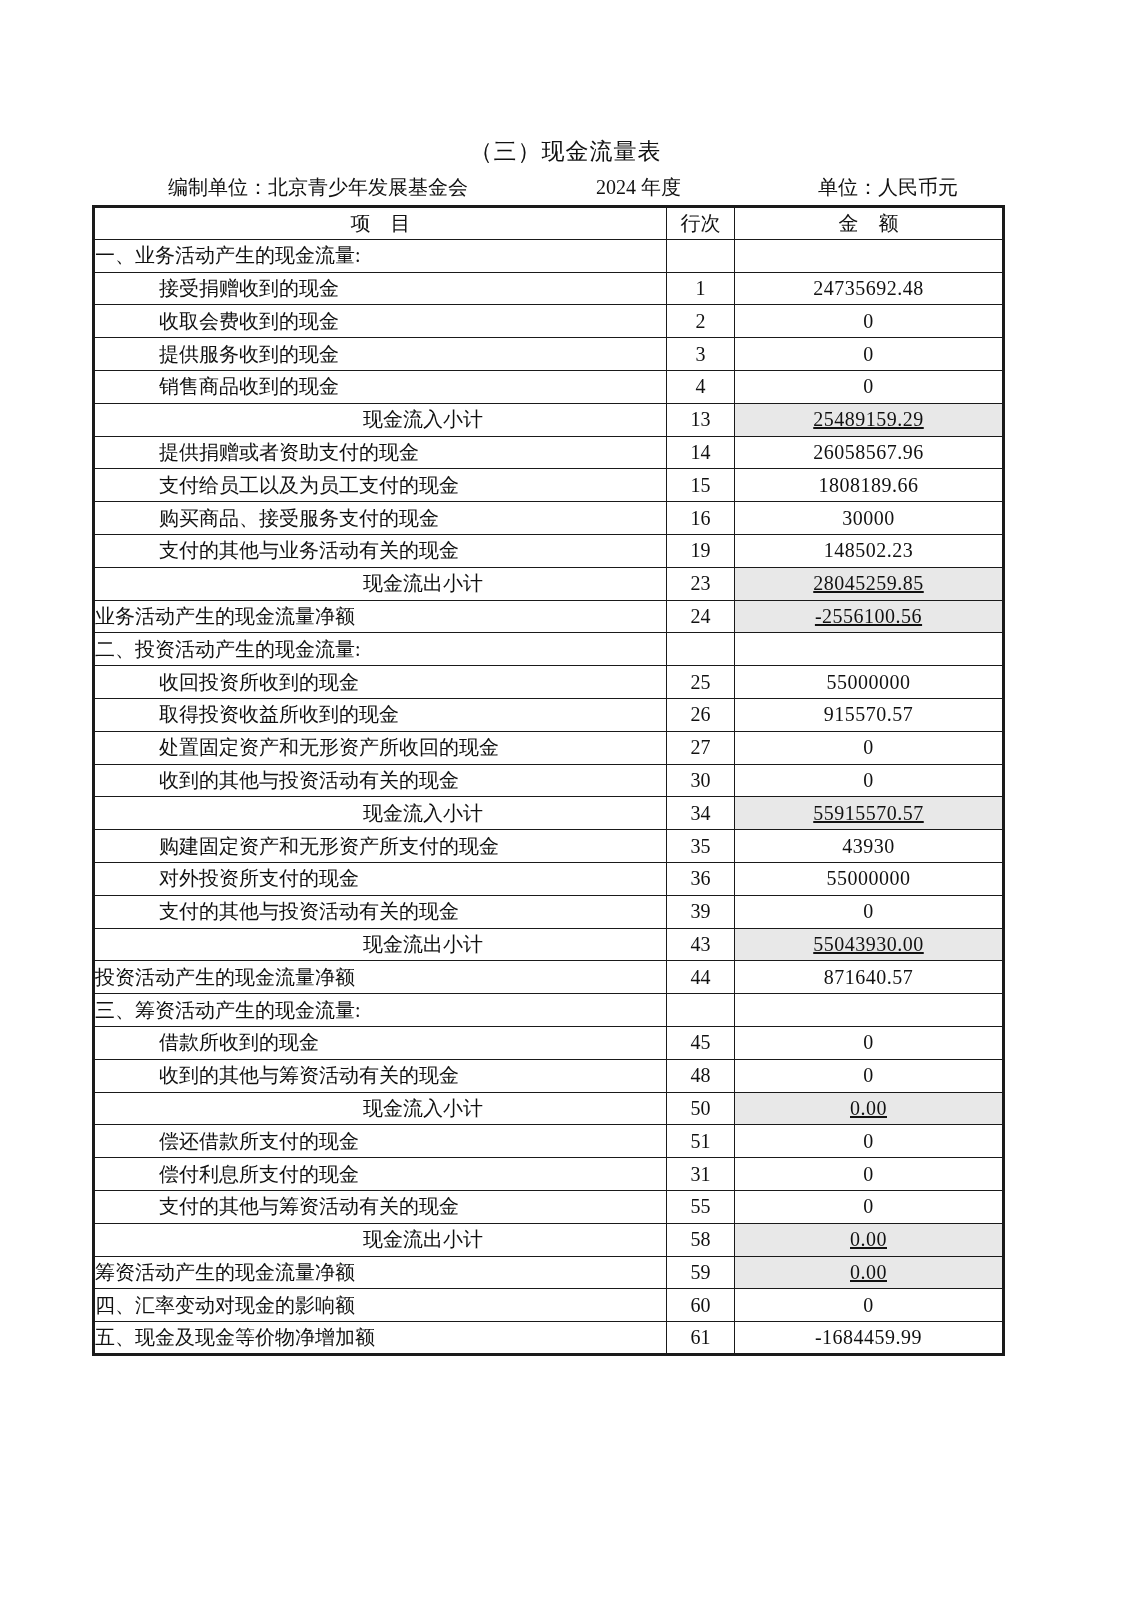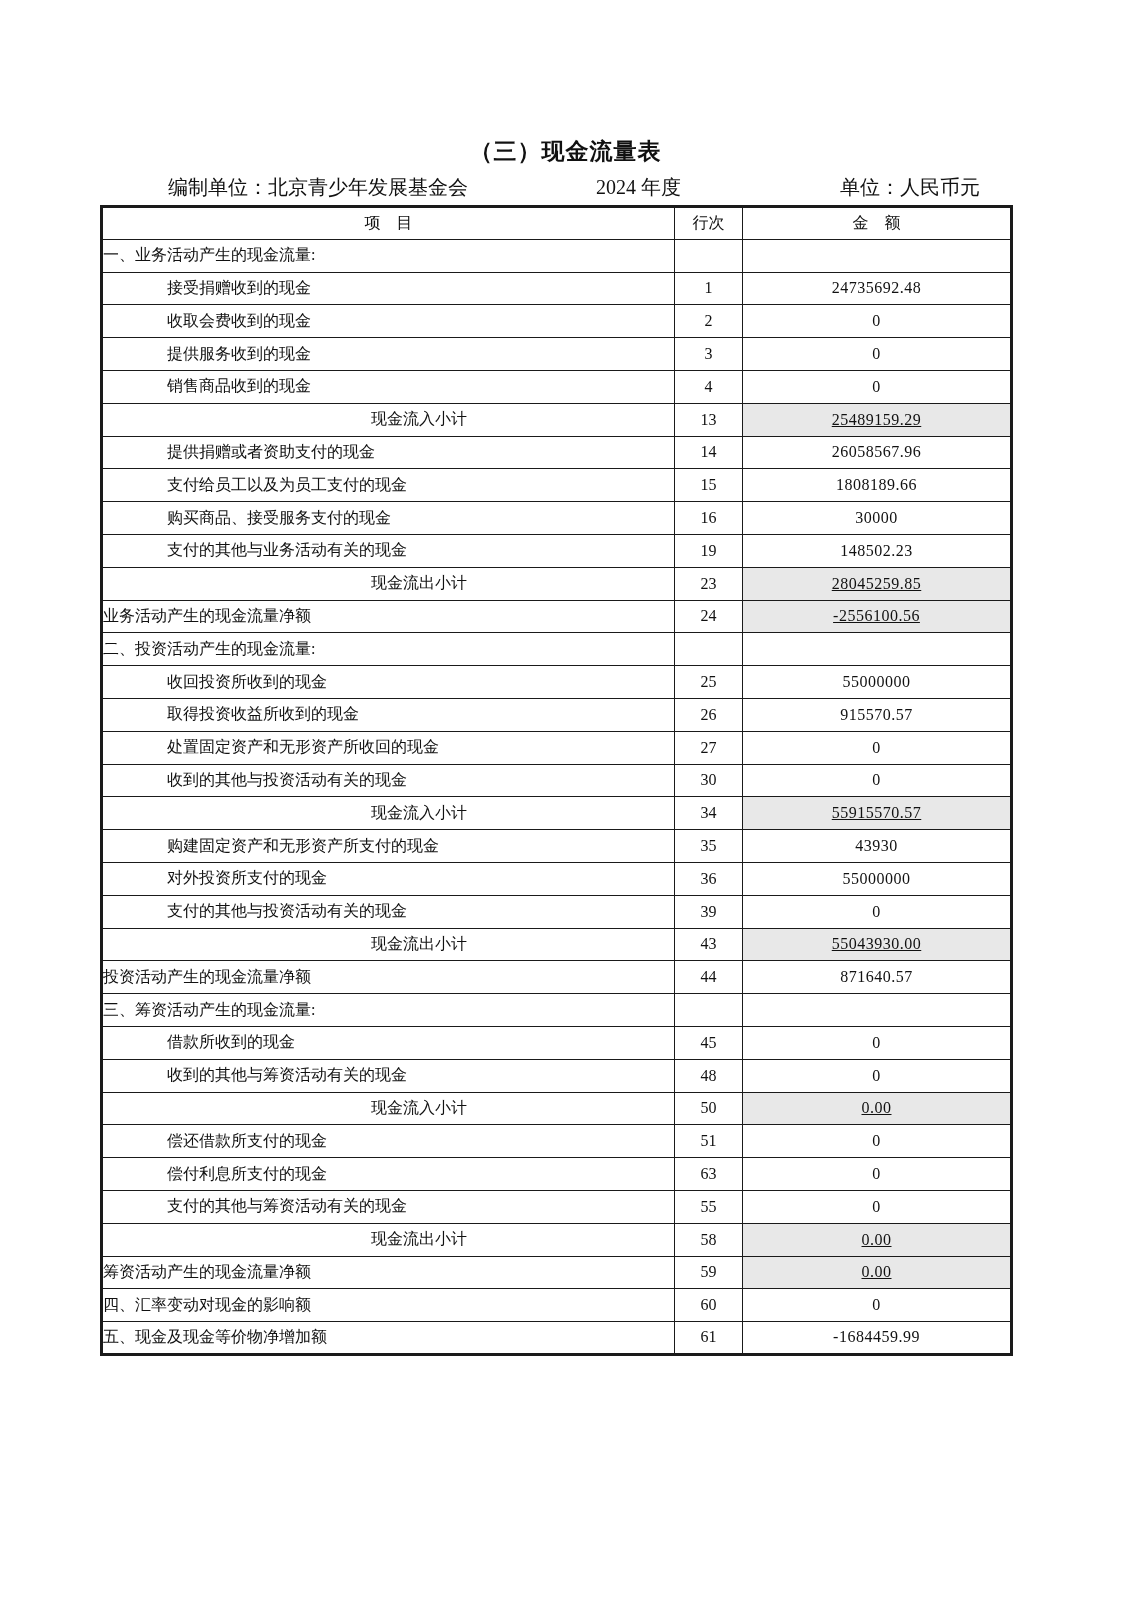--- a/index.html
+++ b/index.html
@@ -15,43 +15,43 @@
     font-family: "Liberation Serif", "DejaVu Serif", serif;
     color: #111111;
   }
   .doc-title {
     position: absolute;
     top: 136px;
     left: 0;
     width: 1131px;
     text-align: center;
     font-size: 23px;
-    font-weight: bold;
+    font-weight: normal;
     letter-spacing: 1px;
   }
   .meta-line {
     position: absolute;
     top: 174px;
     left: 100px;
     width: 910px;
     height: 28px;
     font-size: 20px;
   }
   .meta-prepared { position: absolute; left: 68px;  top: 0; }
   .meta-period   { position: absolute; left: 496px; top: 0; }
-  .meta-unit     { position: absolute; left: 740px; top: 0; text-align: right; }
+  .meta-unit     { position: absolute; left: 718px; top: 0; text-align: right; }
 
   table.cashflow {
     position: absolute;
     top: 205px;
-    left: 100px;
+    left: 92px;
     width: 910px;
     border-collapse: collapse;
     table-layout: fixed;
-    font-size: 16px;
+    font-size: 20px;
   }
   table.cashflow col.c-item   { width: 573px; }
   table.cashflow col.c-line   { width: 68px; }
   table.cashflow col.c-amount { width: 269px; }
 
   table.cashflow td, table.cashflow th {
     border: 1.5px solid #1a1a1a;
     height: 32.8px;
     padding: 0;
     font-weight: normal;
@@ -238,21 +238,21 @@
           <td class="line">50</td>
           <td class="amount shaded">0.00</td>
         </tr>
         <tr>
           <td class="item indent-detail">偿还借款所支付的现金</td>
           <td class="line">51</td>
           <td class="amount">0</td>
         </tr>
         <tr>
           <td class="item indent-detail">偿付利息所支付的现金</td>
-          <td class="line">63</td>
+          <td class="line">31</td>
           <td class="amount">0</td>
         </tr>
         <tr>
           <td class="item indent-detail">支付的其他与筹资活动有关的现金</td>
           <td class="line">55</td>
           <td class="amount">0</td>
         </tr>
         <tr>
           <td class="item indent-subtotal">现金流出小计</td>
           <td class="line">58</td>

